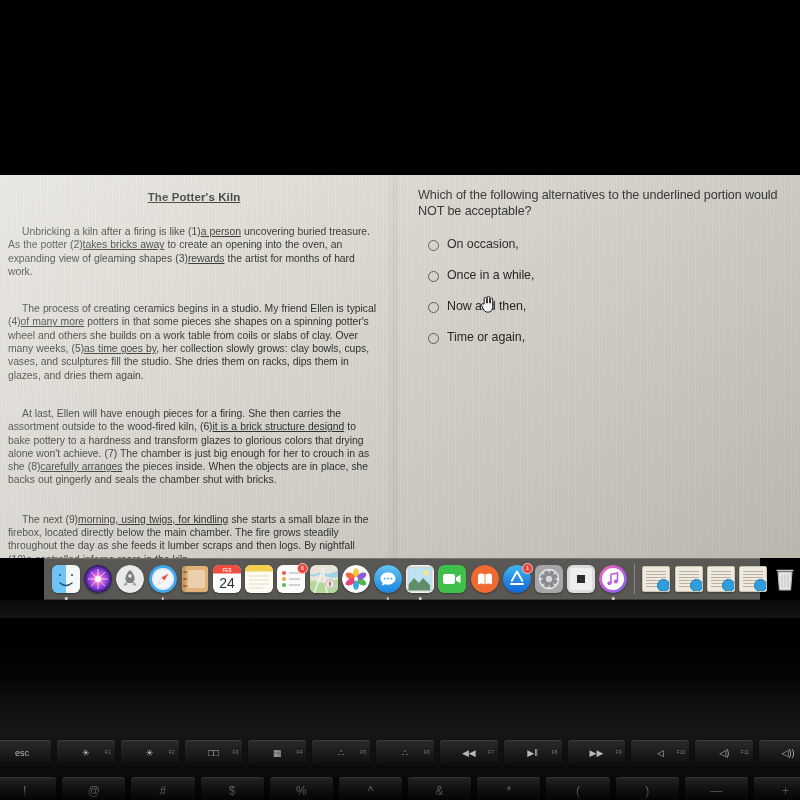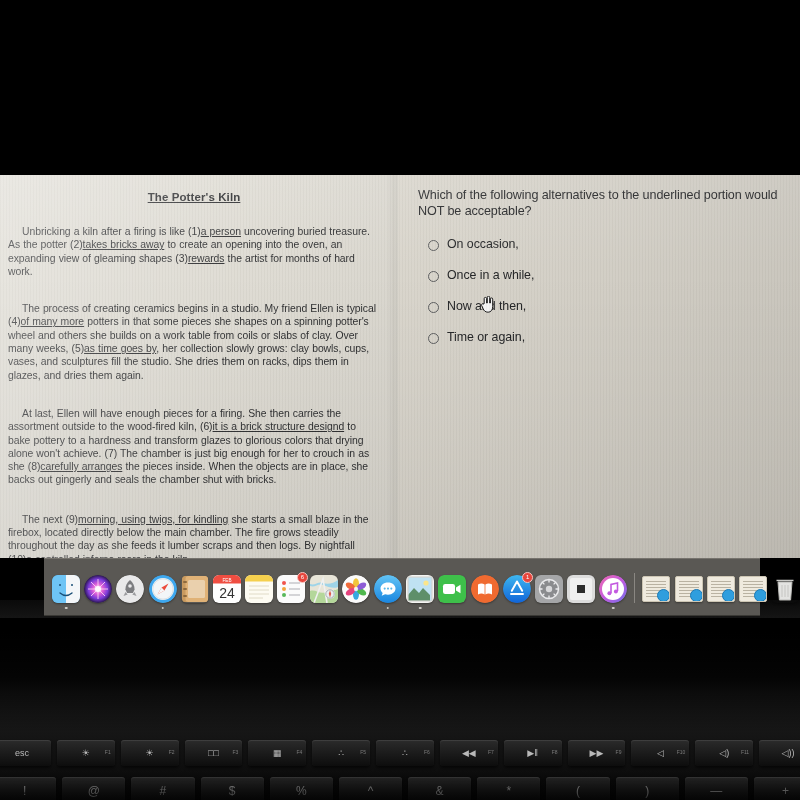--- a/index.html
+++ b/index.html
@@ -113,25 +113,25 @@
   .cursor{
     position:absolute;
     left:62px;top:-3px;
     width:15px;height:17px;
     z-index:30;
     pointer-events:none;
   }
 
   
   .dock{
-    position:absolute;left:44px;top:558px;width:716px;height:58px;
+    position:absolute;left:44px;top:558px;width:716px;height:42px;
     background:#5a5854;
     border-top:1px solid #76736d;
     border-bottom:1px solid #3a3935;
-    display:flex;align-items:flex-end;
+    display:flex;align-items:center;
     padding:12px 6px;
     box-sizing:border-box;
     z-index:10;
   }
   .dock-item{
     position:relative;
     width:29px;height:29px;
     margin:0 1.6px;
     border-radius:6px;
     flex:0 0 auto;

